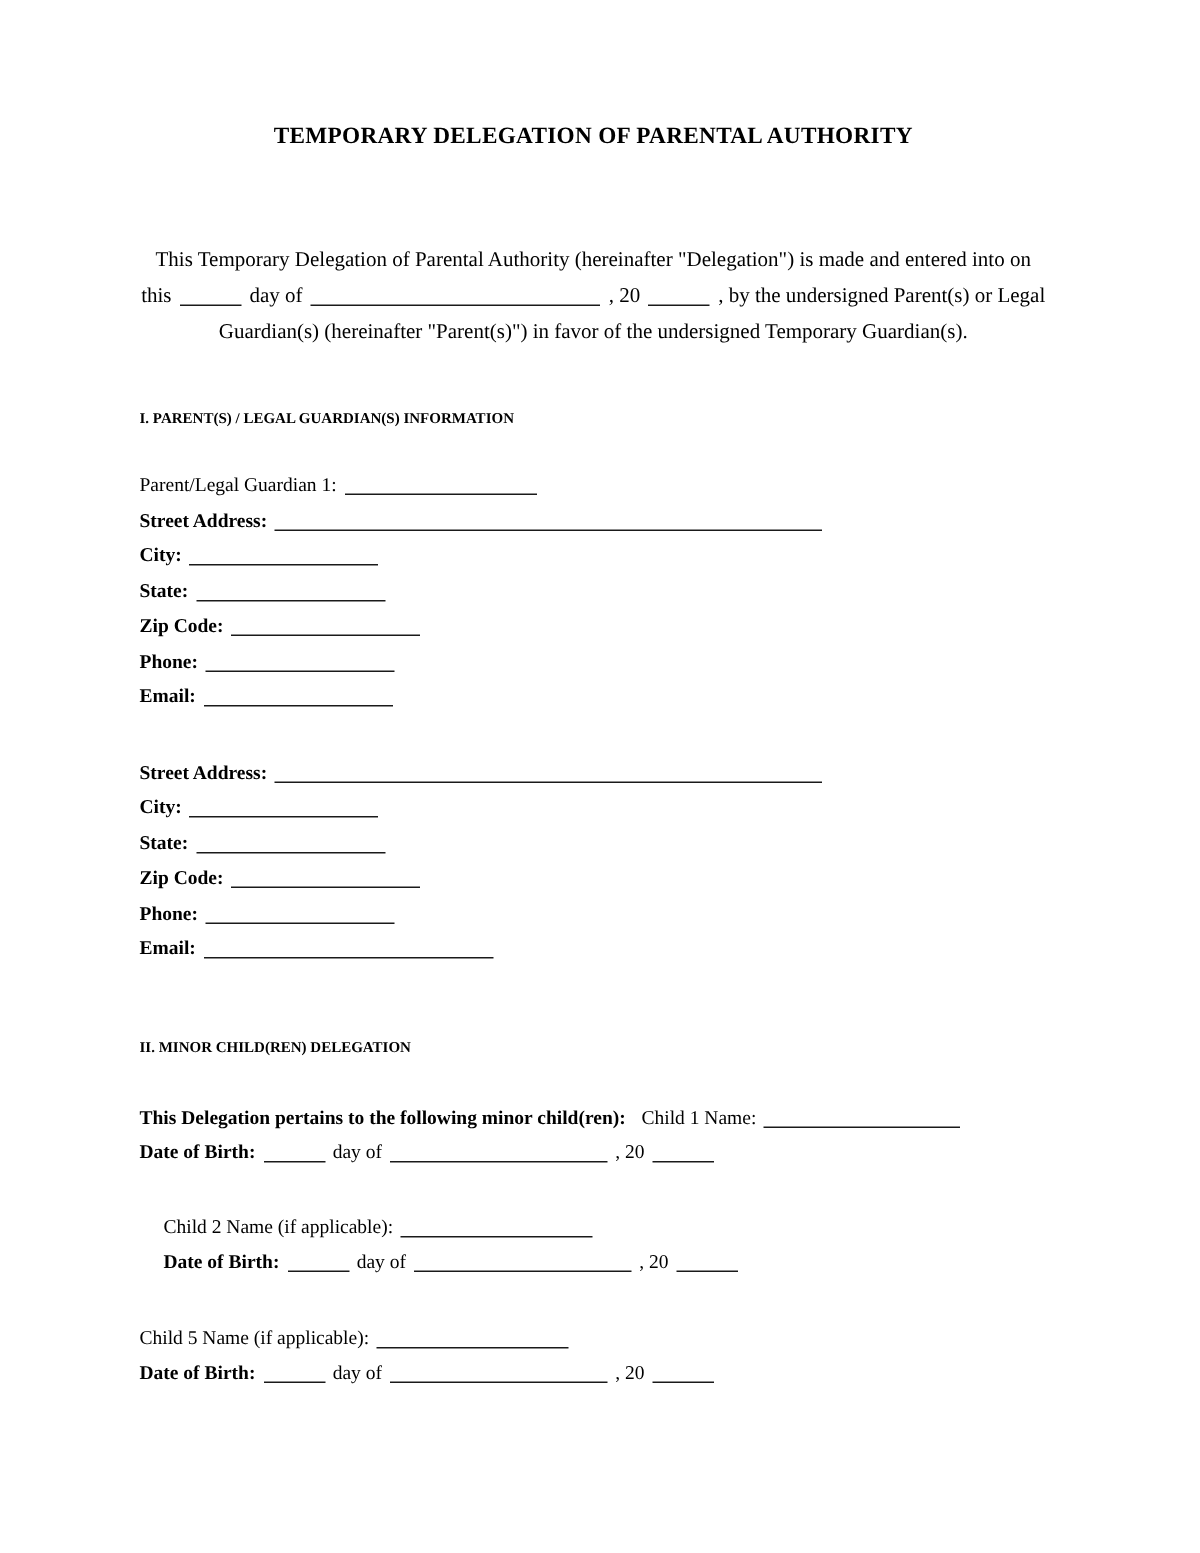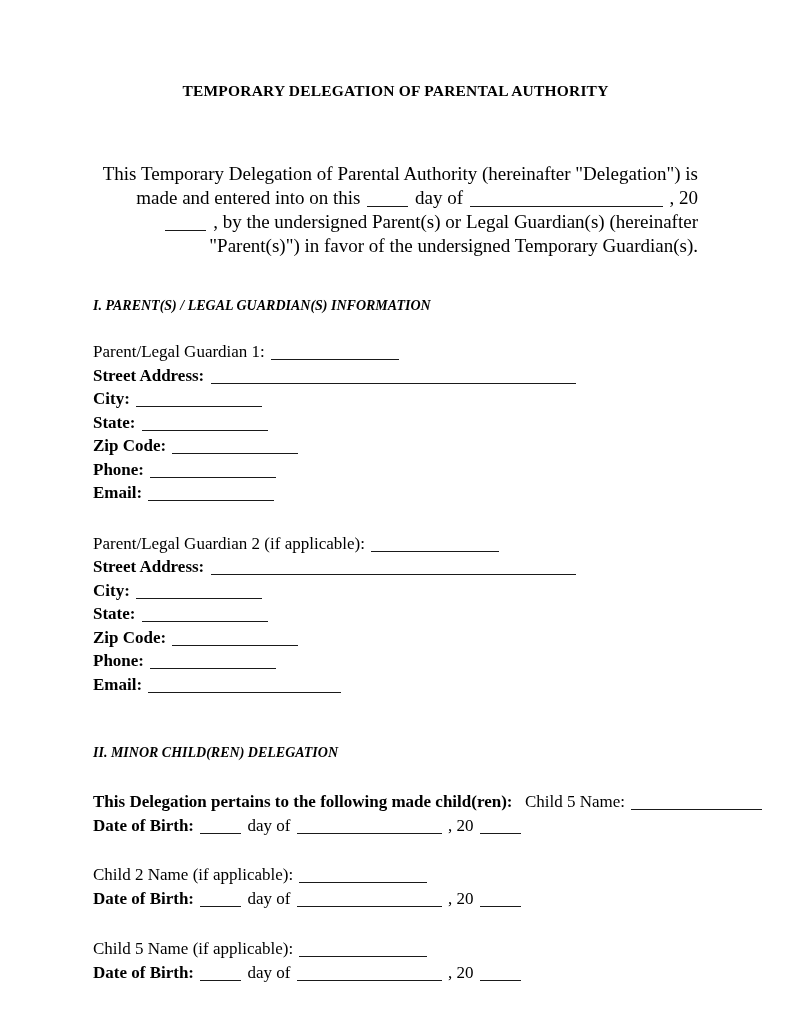--- a/index.html
+++ b/index.html
@@ -36,46 +36,45 @@
     letter-spacing: 0.2px;
     margin: 0;
     padding-top: 82px;
     line-height: 1.2;
   }
 
   
   .intro {
     margin: 0;
     padding-top: 61px;
-    font-size: 19px;
+    font-size: 14px;
     line-height: 24.2px;
-    text-align: right;
+    text-align: center;
   }
 
   
   .section-heading {
     font-weight: bold;
-    font-size: 14px;
+    font-size: 10px;
     line-height: 1.2;
     margin: 0;
-    font-style: italic;
   }
   .sec1 { padding-top: 40px; }
   .sec2 { padding-top: 49px; }
 
   
   .field-block { margin: 0; }
   .block-gap-1 { padding-top: 25px; }
   .block-gap-2 { padding-top: 27px; }
   .block-gap-3 { padding-top: 28px; }
-  .block-gap-4 { padding-top: 26px; }
+  .block-gap-4 { padding-top: 26px; margin-left: 16px; }
   .block-gap-5 { padding-top: 27px; }
 
   .field-row {
-    font-size: 17px;
+    font-size: 13px;
     line-height: 23.5px;
     white-space: nowrap;
   }
   .lbl-bold { font-weight: bold; font-family: Liberation Serif, serif; }
   .lbl-reg  { font-weight: normal; }
 
   
   .rule {
     display: inline-block;
     vertical-align: -3px;
@@ -139,24 +138,20 @@
         <span class="rule r-md"></span>
       </div>
       <div class="field-row">
         <span class="lbl-bold">Email:</span>
         <span class="rule r-md"></span>
       </div>
     </div>
 
     <div class="field-block block-gap-2">
       <div class="field-row">
-        <span class="lbl-reg">Parent/Legal Guardian 2 (if applicable):</span>
-        <span class="rule r-name"></span>
-      </div>
-      <div class="field-row">
         <span class="lbl-bold">Street Address:</span>
         <span class="rule r-wide"></span>
       </div>
       <div class="field-row">
         <span class="lbl-bold">City:</span>
         <span class="rule r-md"></span>
       </div>
       <div class="field-row">
         <span class="lbl-bold">State:</span>
         <span class="rule r-md"></span>
@@ -172,23 +167,23 @@
       <div class="field-row">
         <span class="lbl-bold">Email:</span>
         <span class="rule r-xl"></span>
       </div>
     </div>
 
     <h2 class="section-heading sec2">II. MINOR CHILD(REN) DELEGATION</h2>
 
     <div class="field-block block-gap-3">
       <div class="field-row">
-        <span class="lbl-bold">This Delegation pertains to the following made child(ren):</span>
+        <span class="lbl-bold">This Delegation pertains to the following minor child(ren):</span>
         <span class="spacer-inline"></span>
-        <span class="lbl-reg">Child 5 Name:</span>
+        <span class="lbl-reg">Child 1 Name:</span>
         <span class="rule r-lg"></span>
       </div>
       <div class="field-row">
         <span class="lbl-bold">Date of Birth:</span>
         <span class="rule r-xs"></span>
         <span class="lbl-reg">day of</span>
         <span class="rule r-mid"></span>
         <span class="lbl-reg">, 20</span>
         <span class="rule r-xs"></span>
       </div>

